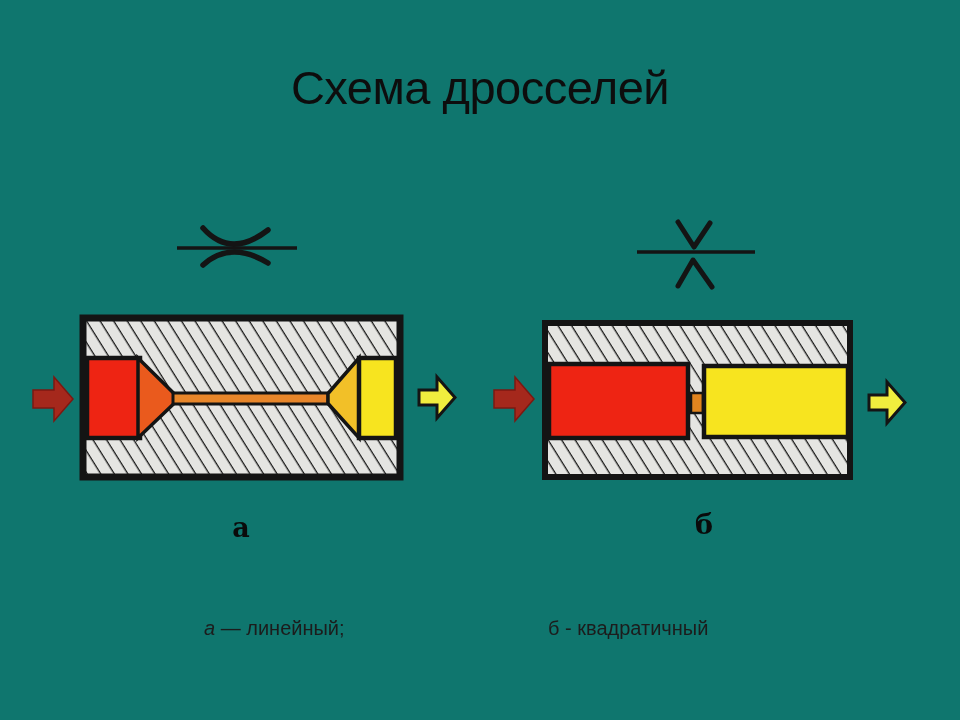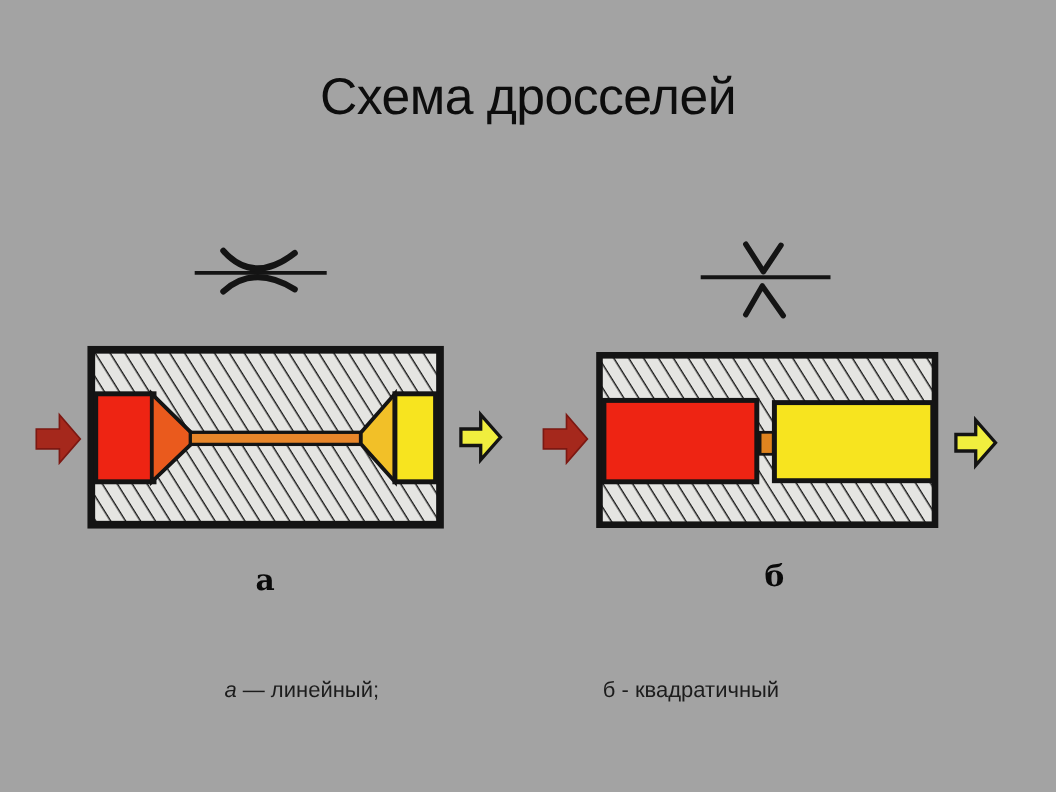--- a/index.html
+++ b/index.html
@@ -1,21 +1,21 @@
 <!DOCTYPE html>
 <html><head>
 <meta charset="utf-8">
 <style>
   html,body{margin:0;padding:0;}
   body{
     width:960px;height:720px;background:#ffffff;
     font-family:"Liberation Sans", sans-serif;
     position:relative;overflow:hidden;
   }
-  .slide{position:absolute;inset:0;background:#a3a3a3;}
+  .slide{position:absolute;inset:0;background:#0f766e;}
   .title{
     position:absolute;top:60px;left:0;width:960px;
     text-align:center;font-size:47px;color:#0d0d0d;
     letter-spacing:-0.5px;
   }
   .abs{position:absolute;}
   .fig-label{
     position:absolute;width:44px;text-align:center;
     font-family:"DejaVu Serif", serif;
     font-weight:bold;font-size:27px;color:#0a0a0a;

